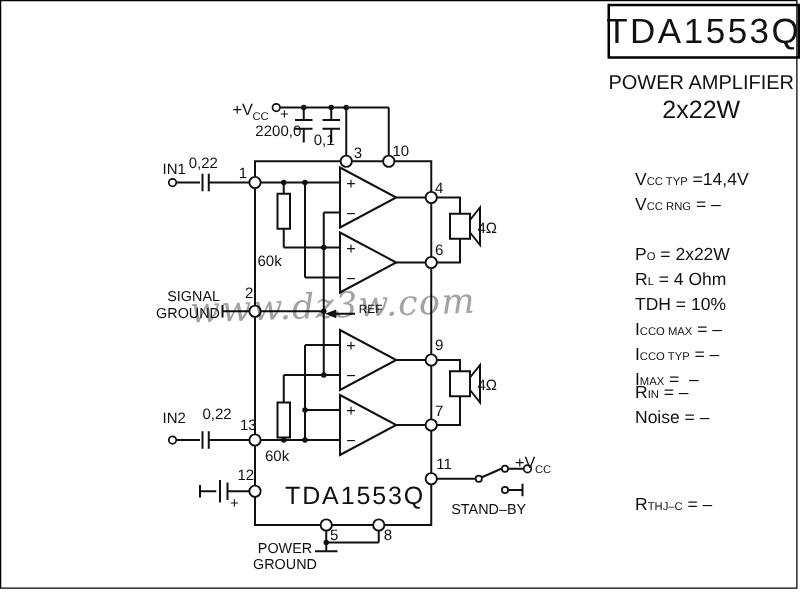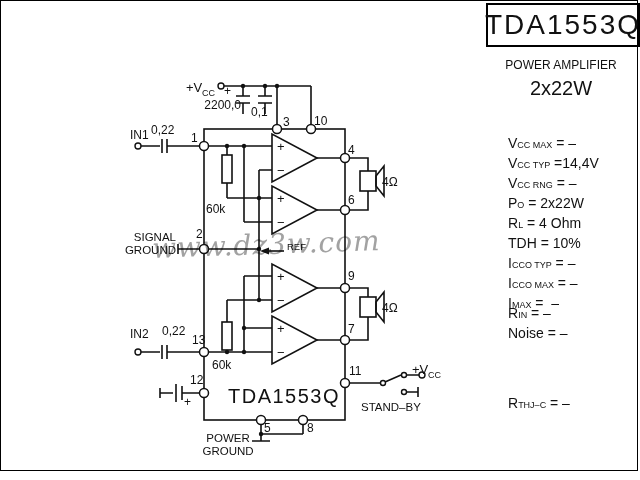--- a/index.html
+++ b/index.html
@@ -3,21 +3,21 @@
 <meta charset="utf-8">
 <style>
   html,body{margin:0;padding:0;}
   body{width:640px;height:480px;position:relative;background:#fff;
        font-family:"Liberation Sans",sans-serif;color:#111;overflow:hidden;}
   .frame{position:absolute;left:0;top:2;width:636px;height:469px;border:1px solid #000;}
   .titlebox{position:absolute;left:486px;top:3px;width:150px;height:40px;border:2px solid #000;
             display:flex;align-items:center;justify-content:center;}
   .titlebox .t{font-size:28px;letter-spacing:2px;white-space:nowrap;}
   .subtitle{position:absolute;left:484px;top:58px;width:154px;text-align:center;
-            font-size:12px;letter-spacing:0;white-space:nowrap;}
+            font-size:16px;letter-spacing:0;white-space:nowrap;}
   .subtitle2{position:absolute;left:484px;top:77px;width:154px;text-align:center;font-size:20px;}
   .specs{position:absolute;left:508px;width:130px;}
   .spec-line{font-size:14px;line-height:18px;white-space:pre;}
   .spec-line .sub{font-size:9px;letter-spacing:0;}
   .wm{position:absolute;left:152px;top:228px;font-family:"DejaVu Serif",serif;
       font-style:italic;font-size:28px;color:#8b8b8b;opacity:.8;letter-spacing:1px;
       transform:rotate(-2deg);mix-blend-mode:multiply;white-space:nowrap;}
   svg{position:absolute;left:0;top:0;}
   svg path,svg rect,svg polygon,svg line{stroke:#111;fill:none;stroke-width:1.6;}
   svg rect.comp{fill:#fff;}
@@ -163,32 +163,31 @@
   </g>
 </svg>
 
 <div class="titlebox">
   <span class="t">TDA1553Q</span>
 </div>
 <div class="subtitle">POWER AMPLIFIER</div>
 <div class="subtitle2">2x22W</div>
 
 <div class="specs" style="top:134px">
-  <div class="spec-line"><span>V</span><span class="sub">CC MAX</span><span> = –</span></div>
   <div class="spec-line"><span>V</span><span class="sub">CC TYP</span><span> =14,4V</span></div>
   <div class="spec-line"><span>V</span><span class="sub">CC RNG</span><span> = –</span></div>
 </div>
 <div class="specs" style="top:194px">
   <div class="spec-line"><span>P</span><span class="sub">O</span><span> = 2x22W</span></div>
   <div class="spec-line"><span>R</span><span class="sub">L</span><span> = 4 Ohm</span></div>
   <div class="spec-line"><span>TDH</span><span class="sub"></span><span> = 10%</span></div>
 </div>
 <div class="specs" style="top:254px">
+  <div class="spec-line"><span>I</span><span class="sub">CCO MAX</span><span> = –</span></div>
   <div class="spec-line"><span>I</span><span class="sub">CCO TYP</span><span> = –</span></div>
-  <div class="spec-line"><span>I</span><span class="sub">CCO MAX</span><span> = –</span></div>
   <div class="spec-line"><span>I</span><span class="sub">MAX</span><span> =  –</span></div>
 </div>
 <div class="specs" style="top:304px">
   <div class="spec-line"><span>R</span><span class="sub">IN</span><span> = –</span></div>
   <div class="spec-line"><span>Noise</span><span class="sub"></span><span> = –</span></div>
 </div>
 <div class="specs" style="top:394px">
   <div class="spec-line"><span>R</span><span class="sub">THJ–C</span><span> = –</span></div>
 </div>
 

